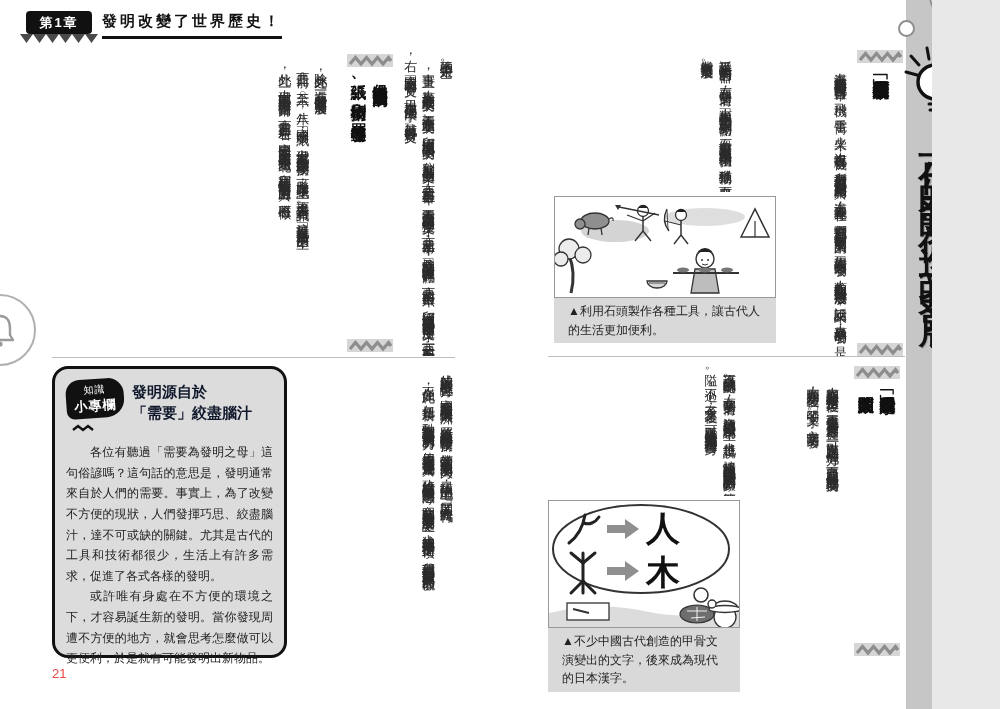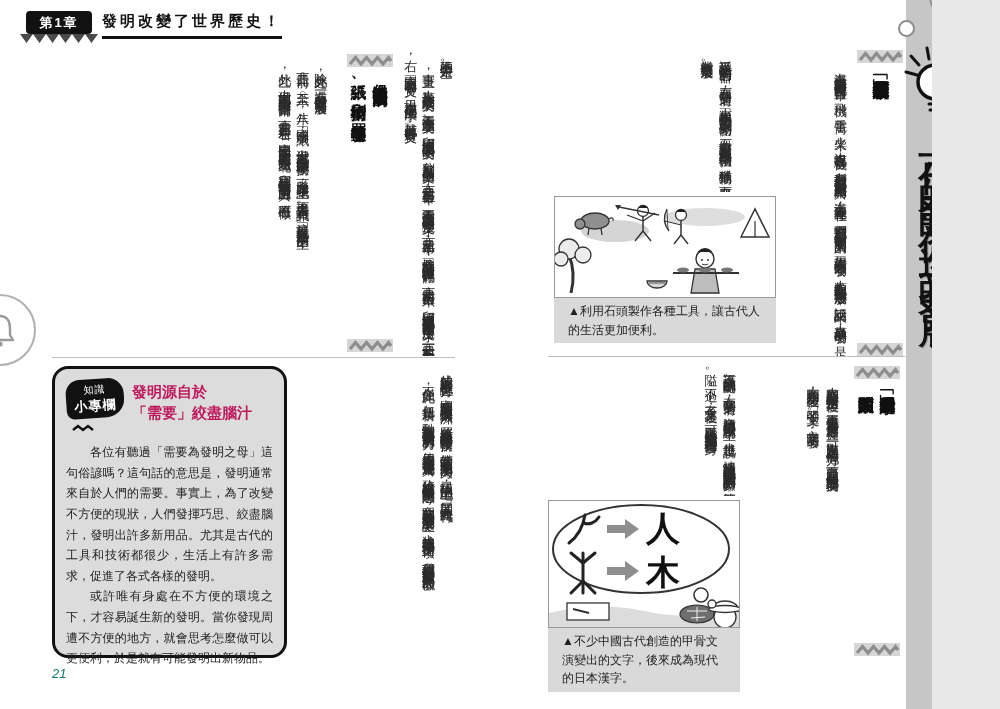--- a/index.html
+++ b/index.html
@@ -27,21 +27,21 @@
   .side-tab .t2{writing-mode:vertical-rl;color:#fff;font-size:10px;letter-spacing:1px;}
   .bubble-big{left:928px;top:-62px;width:96px;height:96px;border-radius:50%;
               background:#fff;border:2px solid #8f8f8f;}
   .bubble-small{left:898px;top:20px;width:13px;height:13px;border-radius:50%;
                 background:#fff;border:2px solid #8f8f8f;}
   .bell-wrap{left:-36px;top:294px;width:68px;height:68px;border-radius:50%;
              background:#fff;border:2px solid #b0b0b0;display:flex;align-items:center;justify-content:center;}
 
   
   .sep{height:1px;background:#bdbdbd;}
-  .pgnum{left:52px;top:666px;font-size:13px;color:#0f766e;font-style:italic;}
+  .pgnum{left:52px;top:666px;font-size:13px;color:#ef4444;}
 
   
   .vtext{writing-mode:vertical-rl;font-family:"Liberation Serif","DejaVu Serif",serif;
          font-size:13px;color:#2b2b2b;letter-spacing:1px;overflow:hidden;}
   .vtext p{margin:0;text-indent:1em;}
   .vtext p.noind{text-indent:0;}
   .lh-a{line-height:1.5;}   
   .lh-b{line-height:1.42;}  
   .lh-c{line-height:1.38;}  
 
@@ -58,21 +58,21 @@
             padding:4px 14px;text-align:left;}
 
   
   .kbox{left:0;top:2px;width:235px;height:292px;background:#dcdcdc;border:3px solid #111;
         border-radius:16px;box-sizing:border-box;padding:10px 11px;writing-mode:horizontal-tb;}
   .khead{display:flex;gap:8px;align-items:flex-start;margin-bottom:6px;}
   .kbadge{background:#111;color:#fff;border-radius:14px 16px 18px 8px;padding:4px 8px 3px;
           text-align:center;transform:rotate(-4deg);flex:0 0 auto;}
   .kbadge .b1{font-size:10px;display:block;letter-spacing:1px;}
   .kbadge .b2{font-size:13px;font-weight:bold;display:block;letter-spacing:1px;}
-  .ktitle{font-size:15px;font-weight:bold;line-height:1.4;color:#be185d;padding-top:2px;}
+  .ktitle{font-size:15px;font-weight:bold;line-height:1.4;color:#0f172a;padding-top:2px;}
   .kbody{font-size:12px;line-height:1.72;color:#222;text-align:justify;}
   .kbody p{margin:0;text-indent:2em;}
 
   .h3block{display:block;width:64px;height:100%;position:relative;margin:0 4px;}
   .h3text{position:absolute;top:22px;right:6px;writing-mode:vertical-rl;font-weight:bold;
           font-size:15.5px;line-height:1.4;color:#111;
           font-family:"Liberation Sans","DejaVu Sans",sans-serif;}
 </style>
 </head>
 <body>
@@ -310,19 +310,19 @@
           <svg width="22" height="8" viewBox="0 0 22 8" style="margin:2px 0 0 6px;">
             <polyline points="1,6 6,2 11,6 16,2 21,6" fill="none" stroke="#111" stroke-width="2.4"></polyline>
           </svg>
         </div>
         <div class="ktitle">
           <div>發明源自於</div>
           <div>「需要」絞盡腦汁</div>
         </div>
       </div>
       <div class="kbody">
-        <p>各位有聽過「需要為發明之母」這句俗諺嗎？這句話的意思是，發明通常來自於人們的需要。事實上，為了改變不方便的現狀，人們發揮巧思、絞盡腦汁，發明出許多新用品。尤其是古代的工具和技術都很少，生活上有許多需求，促進了各式各樣的發明。</p>
+        <p>各位有聽過「需要為發明之母」這句俗諺嗎？這句話的意思是，發明通常來自於人們的需要。事實上，為了改變不方便的現狀，人們發揮巧思、絞盡腦汁，達不可或缺的關鍵。尤其是古代的工具和技術都很少，生活上有許多需求，促進了各式各樣的發明。</p>
         <p>或許唯有身處在不方便的環境之下，才容易誕生新的發明。當你發現周遭不方便的地方，就會思考怎麼做可以更便利，於是就有可能發明出新物品。</p>
       </div>
     </div>
   </div>
 
 </div>
 
 </body></html>

